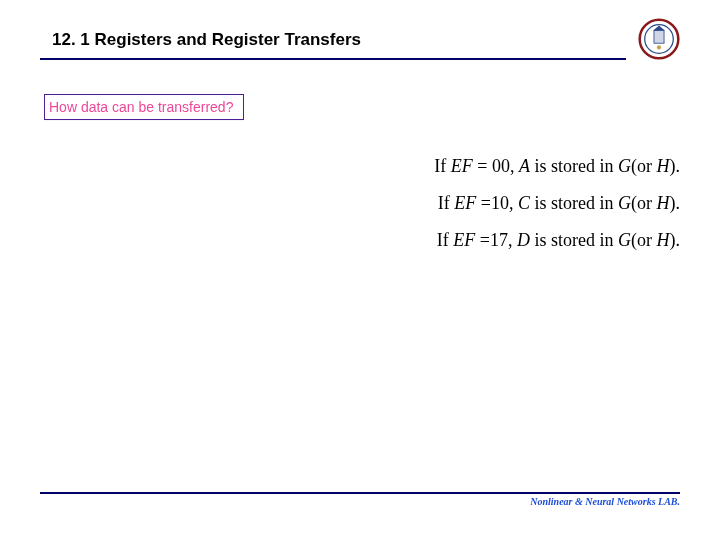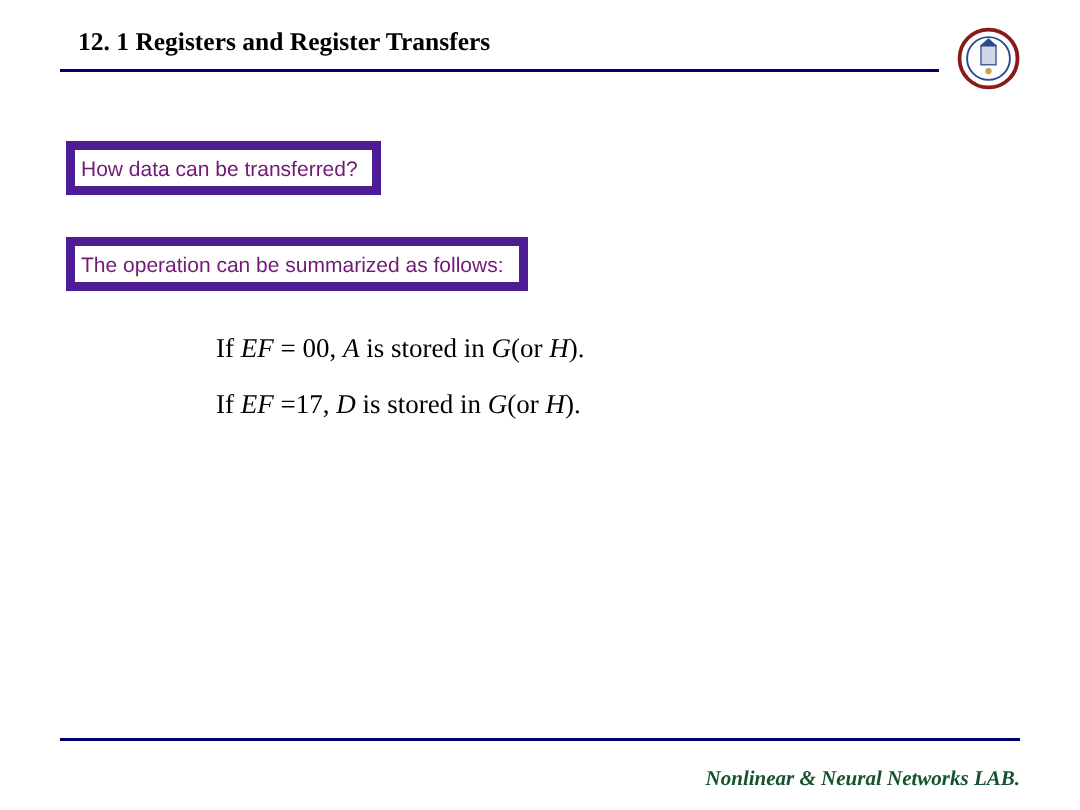--- a/index.html
+++ b/index.html
@@ -13,22 +13,21 @@
   }
   .slide {
     width: 100%;
     height: 100%;
     padding: 18px 40px 20px 40px;
     position: relative;
   }
   .header-row {
     display: flex;
     justify-content: space-between;
-    align-items: flex-start;
-    font-family: Liberation Serif, serif;
+    align-items: flex-end;
   }
   .title-block {
     flex: 1;
   }
   .title {
     font-size: 17px;
     font-weight: bold;
     color: #000;
     padding-left: 12px;
     padding-bottom: 6px;
@@ -46,55 +45,55 @@
     flex-shrink: 0;
   }
   .logo svg { width: 100%; height: 100%; }
   .content {
     padding-left: 4px;
     padding-top: 34px;
   }
   .boxed {
     display: inline-block;
     background: #ffffff;
-    border: 6px solid #4c1d95;
+    border: 1px solid #4c1d95;
     box-shadow: 0 1px 0 rgba(0,0,0,0.03);
     padding: 4px 10px 4px 4px;
     font-family: Verdana, Geneva, sans-serif;
     font-size: 14px;
-    color: #701a75;
+    color: #ec4899;
   }
   .q-box { margin-bottom: 28px; }
   .s-box { margin-bottom: 20px; }
   .rules-block {
     padding-left: 100px;
     font-family: "Times New Roman", Times, serif;
     font-size: 18px;
     line-height: 2.05;
     color: #000;
   }
-  .rules-block .line { white-space: nowrap; }
+  .rules-block .line { white-space: nowrap; text-align: right; }
   .ital { font-style: italic; }
   .footer-rule {
     position: absolute;
     left: 40px;
     right: 40px;
     bottom: 46px;
     height: 2px;
     background: #000066;
   }
   .footer-text {
     position: absolute;
     right: 40px;
-    bottom: 12px;
+    bottom: 33px;
     font-family: Georgia, "Times New Roman", serif;
     font-style: italic;
     font-weight: bold;
-    font-size: 14px;
-    color: #14532d;
+    font-size: 10px;
+    color: #1d4ed8;
   }
 </style>
 </head>
 <body>
 
 <div class="slide">
 
   <div class="header-row">
     <div class="title-block">
       <div class="title">12. 1 Registers and Register Transfers</div>
@@ -110,27 +109,27 @@
       </svg>
     </div>
   </div>
 
   <div class="content">
 
     <div class="q-box">
       <span class="boxed">How data can be transferred?</span>
     </div>
 
-    <div class="s-box">
-      <span class="boxed">The operation can be summarized as follows:</span>
-    </div>
 
     <div class="rules-block">
       <div class="line">
         <span>If </span><span class="ital">EF</span>&nbsp;<span>=</span>&nbsp;<span>00</span>,&nbsp;<span class="ital">A</span><span> is stored in </span><span class="ital">G</span><span>(or </span><span class="ital">H</span><span>).</span>
+      </div>
+      <div class="line">
+        <span>If </span><span class="ital">EF</span>&nbsp;<span>=</span><span>10</span>,&nbsp;<span class="ital">C</span><span> is stored in </span><span class="ital">G</span><span>(or </span><span class="ital">H</span><span>).</span>
       </div>
       <div class="line">
         <span>If </span><span class="ital">EF</span>&nbsp;<span>=</span><span>17</span>,&nbsp;<span class="ital">D</span><span> is stored in </span><span class="ital">G</span><span>(or </span><span class="ital">H</span><span>).</span>
       </div>
     </div>
 
   </div>
 
   <div class="footer-rule"></div>
   <div class="footer-text">Nonlinear &amp; Neural Networks LAB.</div>

